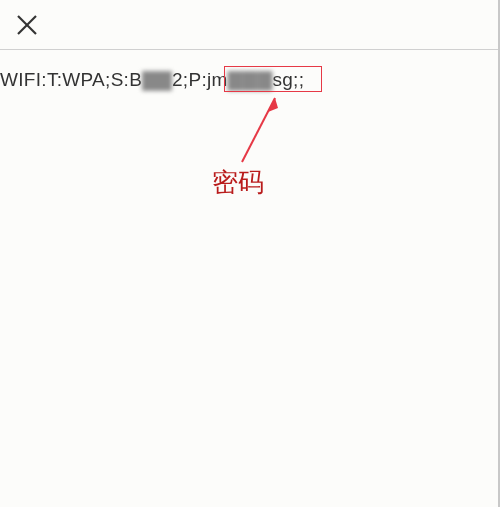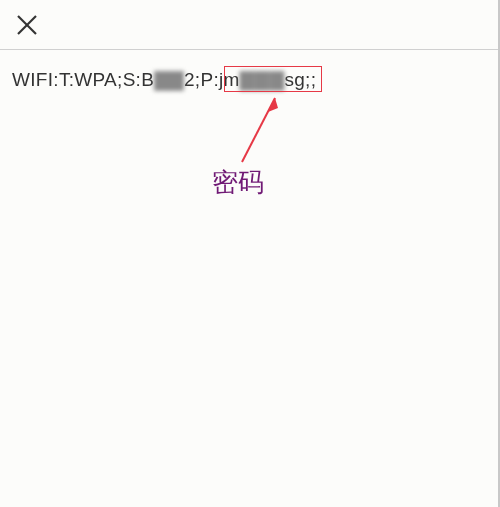--- a/index.html
+++ b/index.html
@@ -23,21 +23,21 @@
     }
     .close-btn {
       width: 30px;
       height: 30px;
       display: flex;
       align-items: center;
       justify-content: center;
       cursor: pointer;
     }
     .content {
-      padding: 18px 12px;
+      padding: 18px 0;
     }
     .wifi-string {
       font-size: 19px;
       color: #333;
       letter-spacing: 0.3px;
       white-space: nowrap;
     }
     .blurred {
       display: inline-block;
       filter: blur(2px);
@@ -49,21 +49,21 @@
       border: 1.5px solid #e63946;
       pointer-events: none;
     }
     .arrow-svg {
       position: absolute;
       pointer-events: none;
     }
     .annotation-label {
       position: absolute;
       font-size: 26px;
-      color: #701a75;
+      color: #b91c1c;
       font-family: "Microsoft YaHei", "SimSun", sans-serif;
     }
     .right-border {
       position: absolute;
       right: 0;
       top: 0;
       bottom: 0;
       width: 2px;
       background: #c8c8c8;
     }

